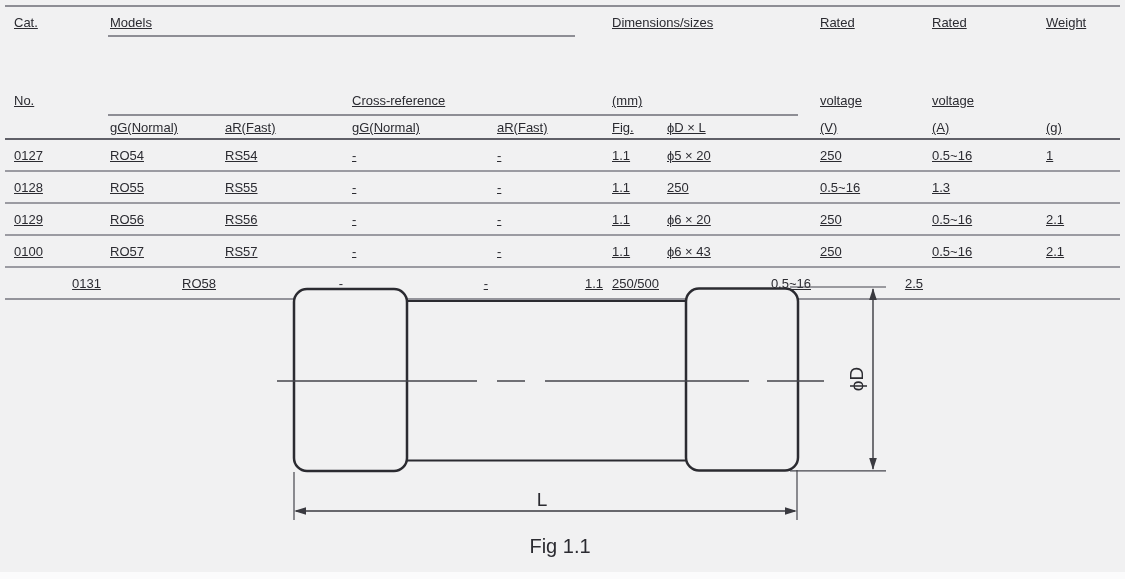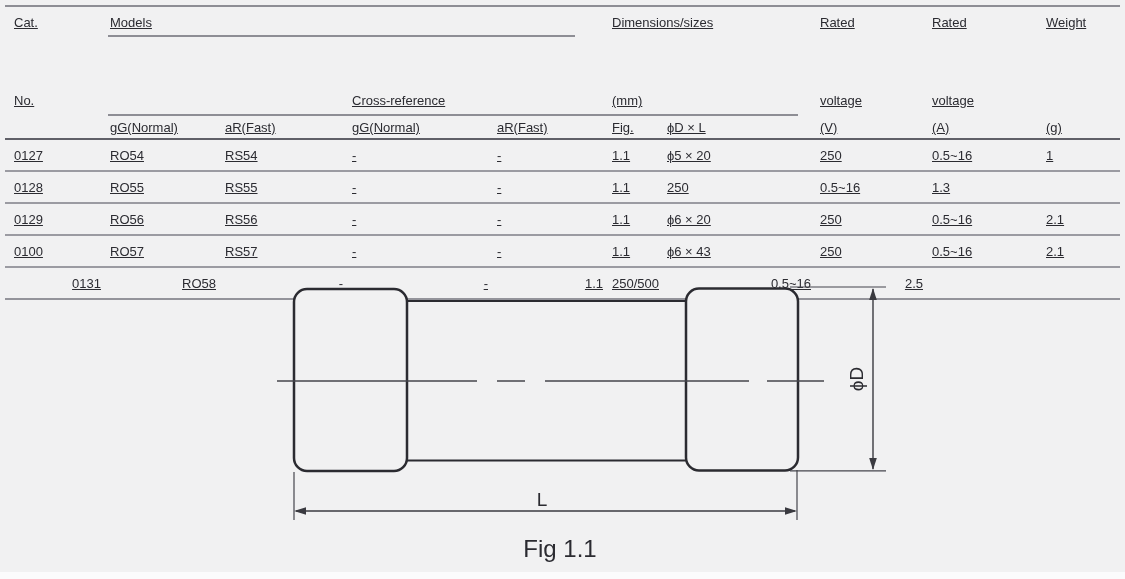--- a/index.html
+++ b/index.html
@@ -29,21 +29,21 @@
   .uline{position:absolute;bottom:0;height:2px;background:#8e8e95;}
   .uline-models{left:103px;width:467px;}
   .uline-xref{left:103px;width:690px;}
   .drow{height:30px;border-bottom:2px solid #9b9ba2;}
   .drow:last-child{border-bottom:2px solid #94949b;text-align:right;}
   
   .fig-svg{position:absolute;left:0;top:0;}
   .fig-label{position:absolute;font-size:19px;color:#2b2b31;}
   .label-phid{left:842px;top:364px;width:30px;height:30px;display:flex;align-items:center;justify-content:center;transform:rotate(-90deg);}
   .label-l{left:528px;top:489px;width:28px;text-align:center;}
-  .label-caption{left:515px;top:535px;width:90px;text-align:center;font-size:24px;}
+  .label-caption{left:515px;top:535px;width:90px;text-align:center;font-size:20px;}
   .bottom-edge{position:absolute;left:0;bottom:0;width:1125px;height:7px;background:#fbfbfc;}
 </style>
 </head>
 <body>
 
 <div class="spec-table">
 
   <div class="thead">
     <div class="grid-row hrow1">
       <div class="cell">Cat.</div>

